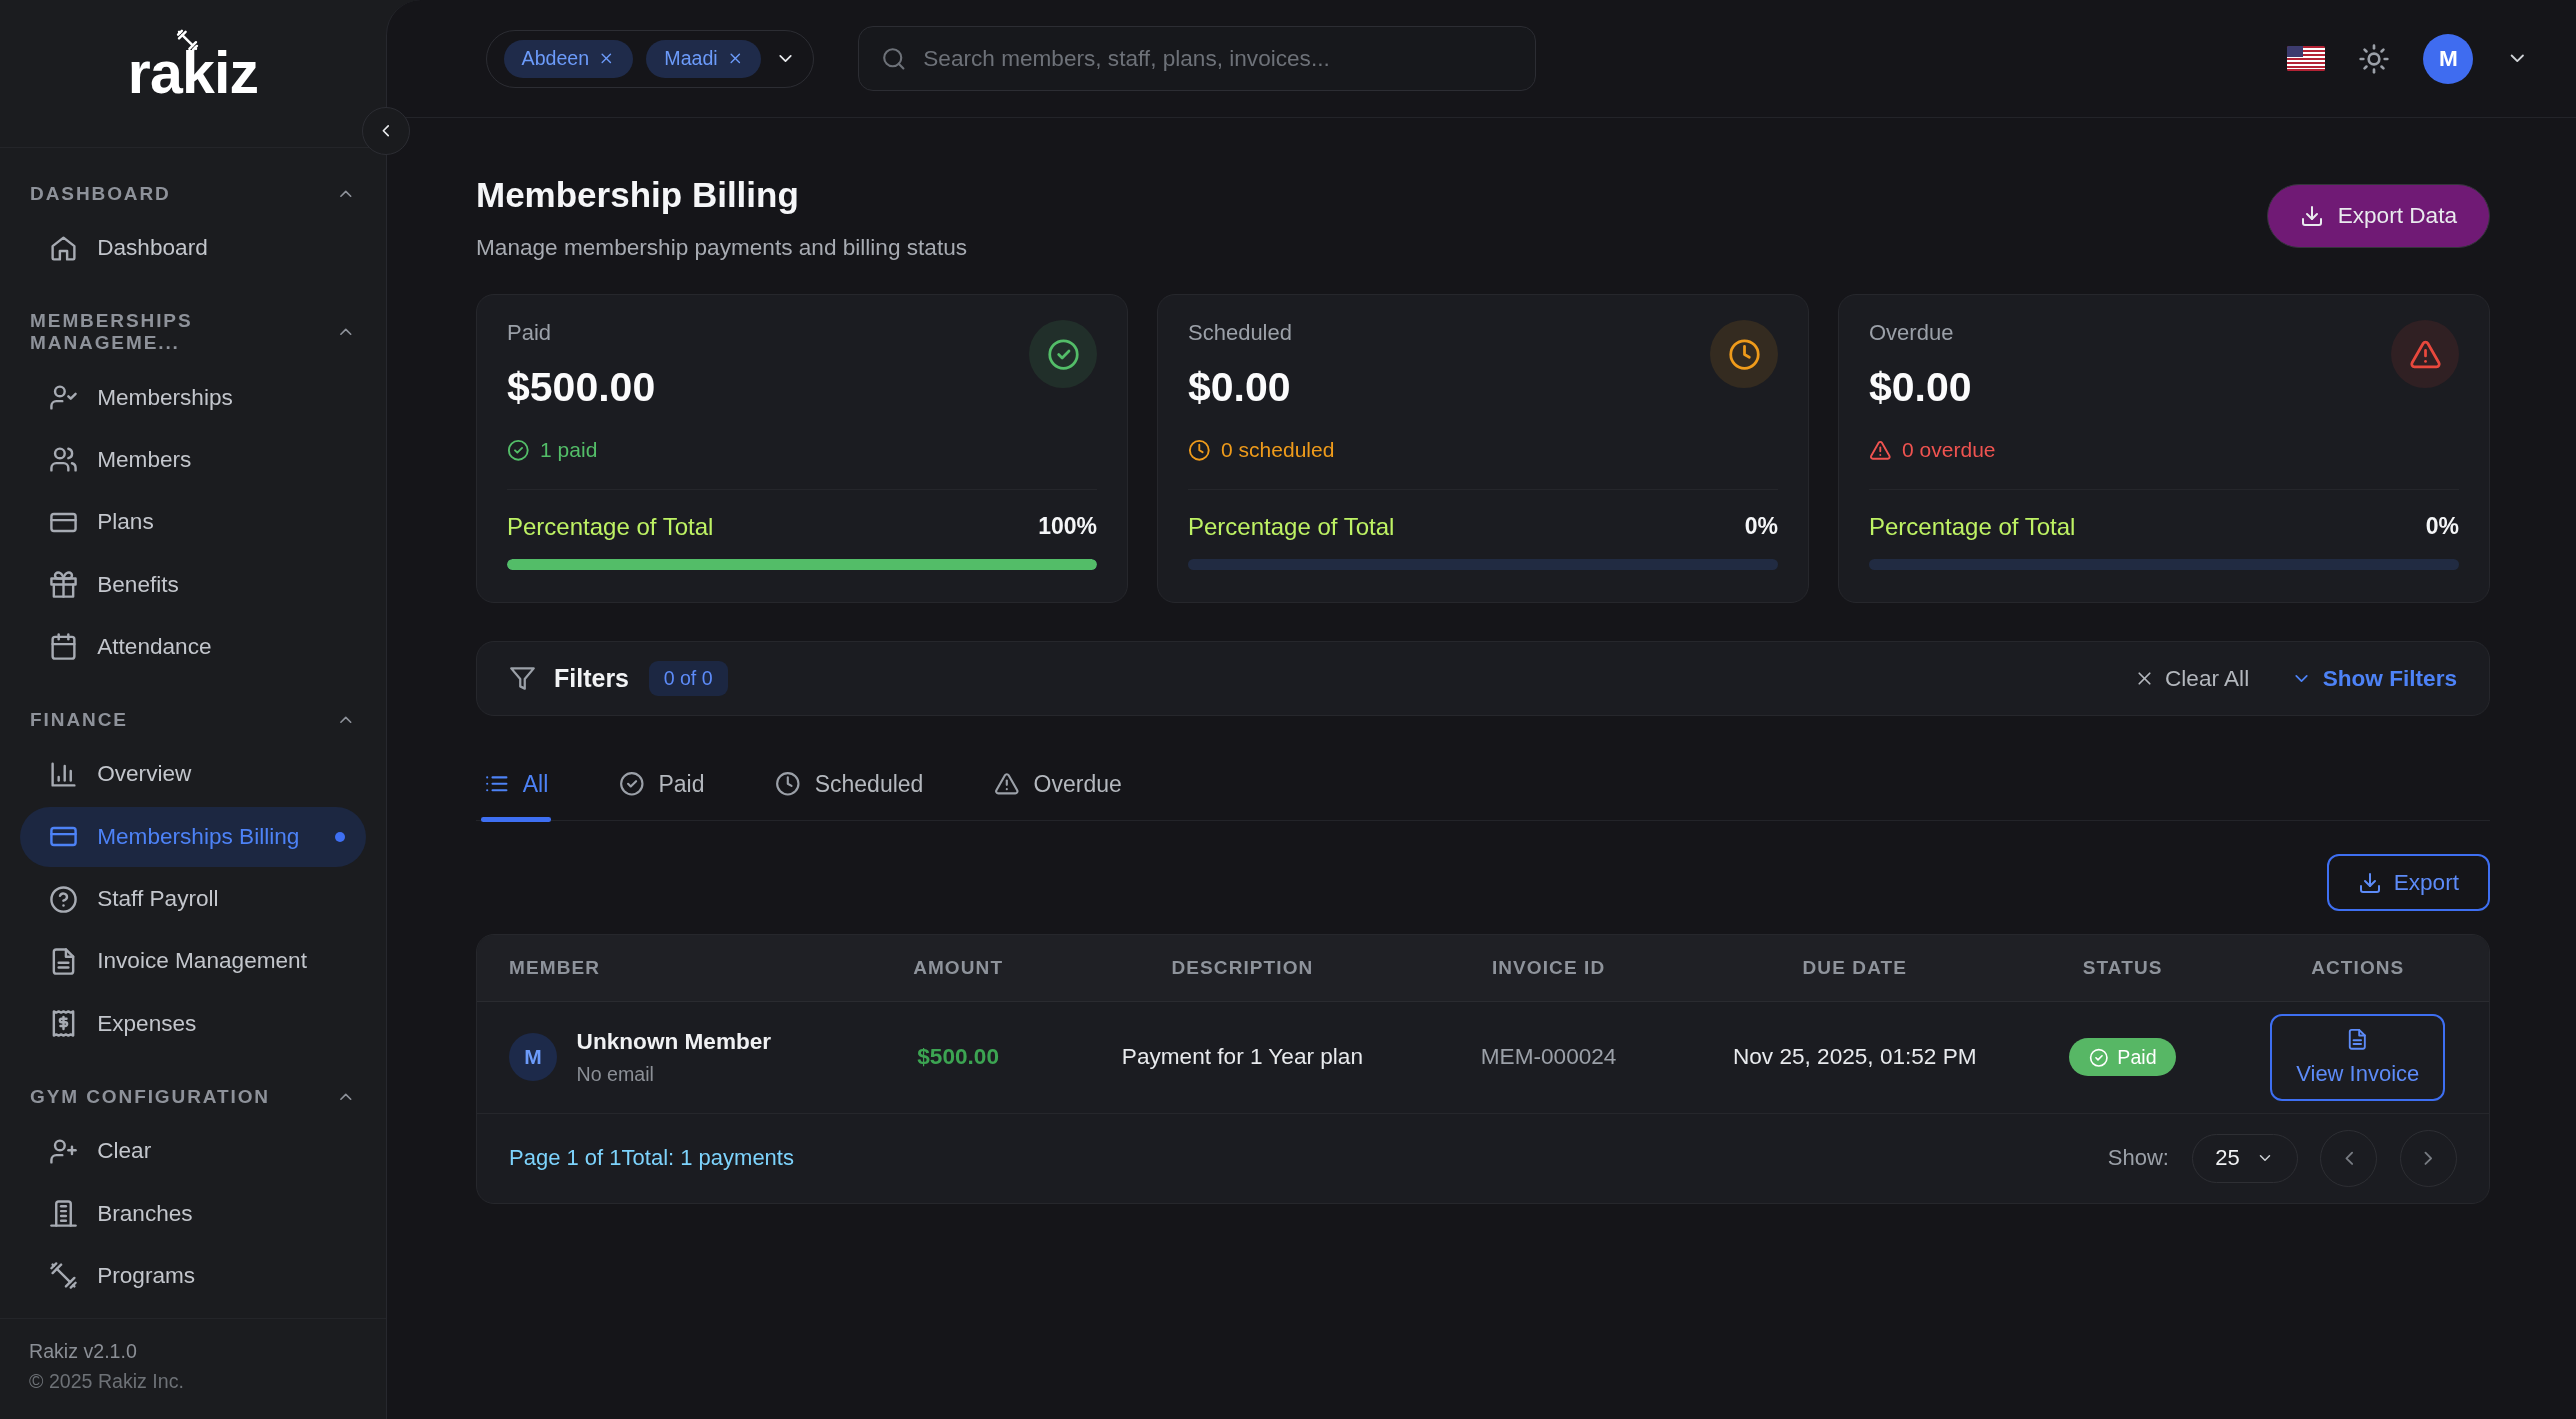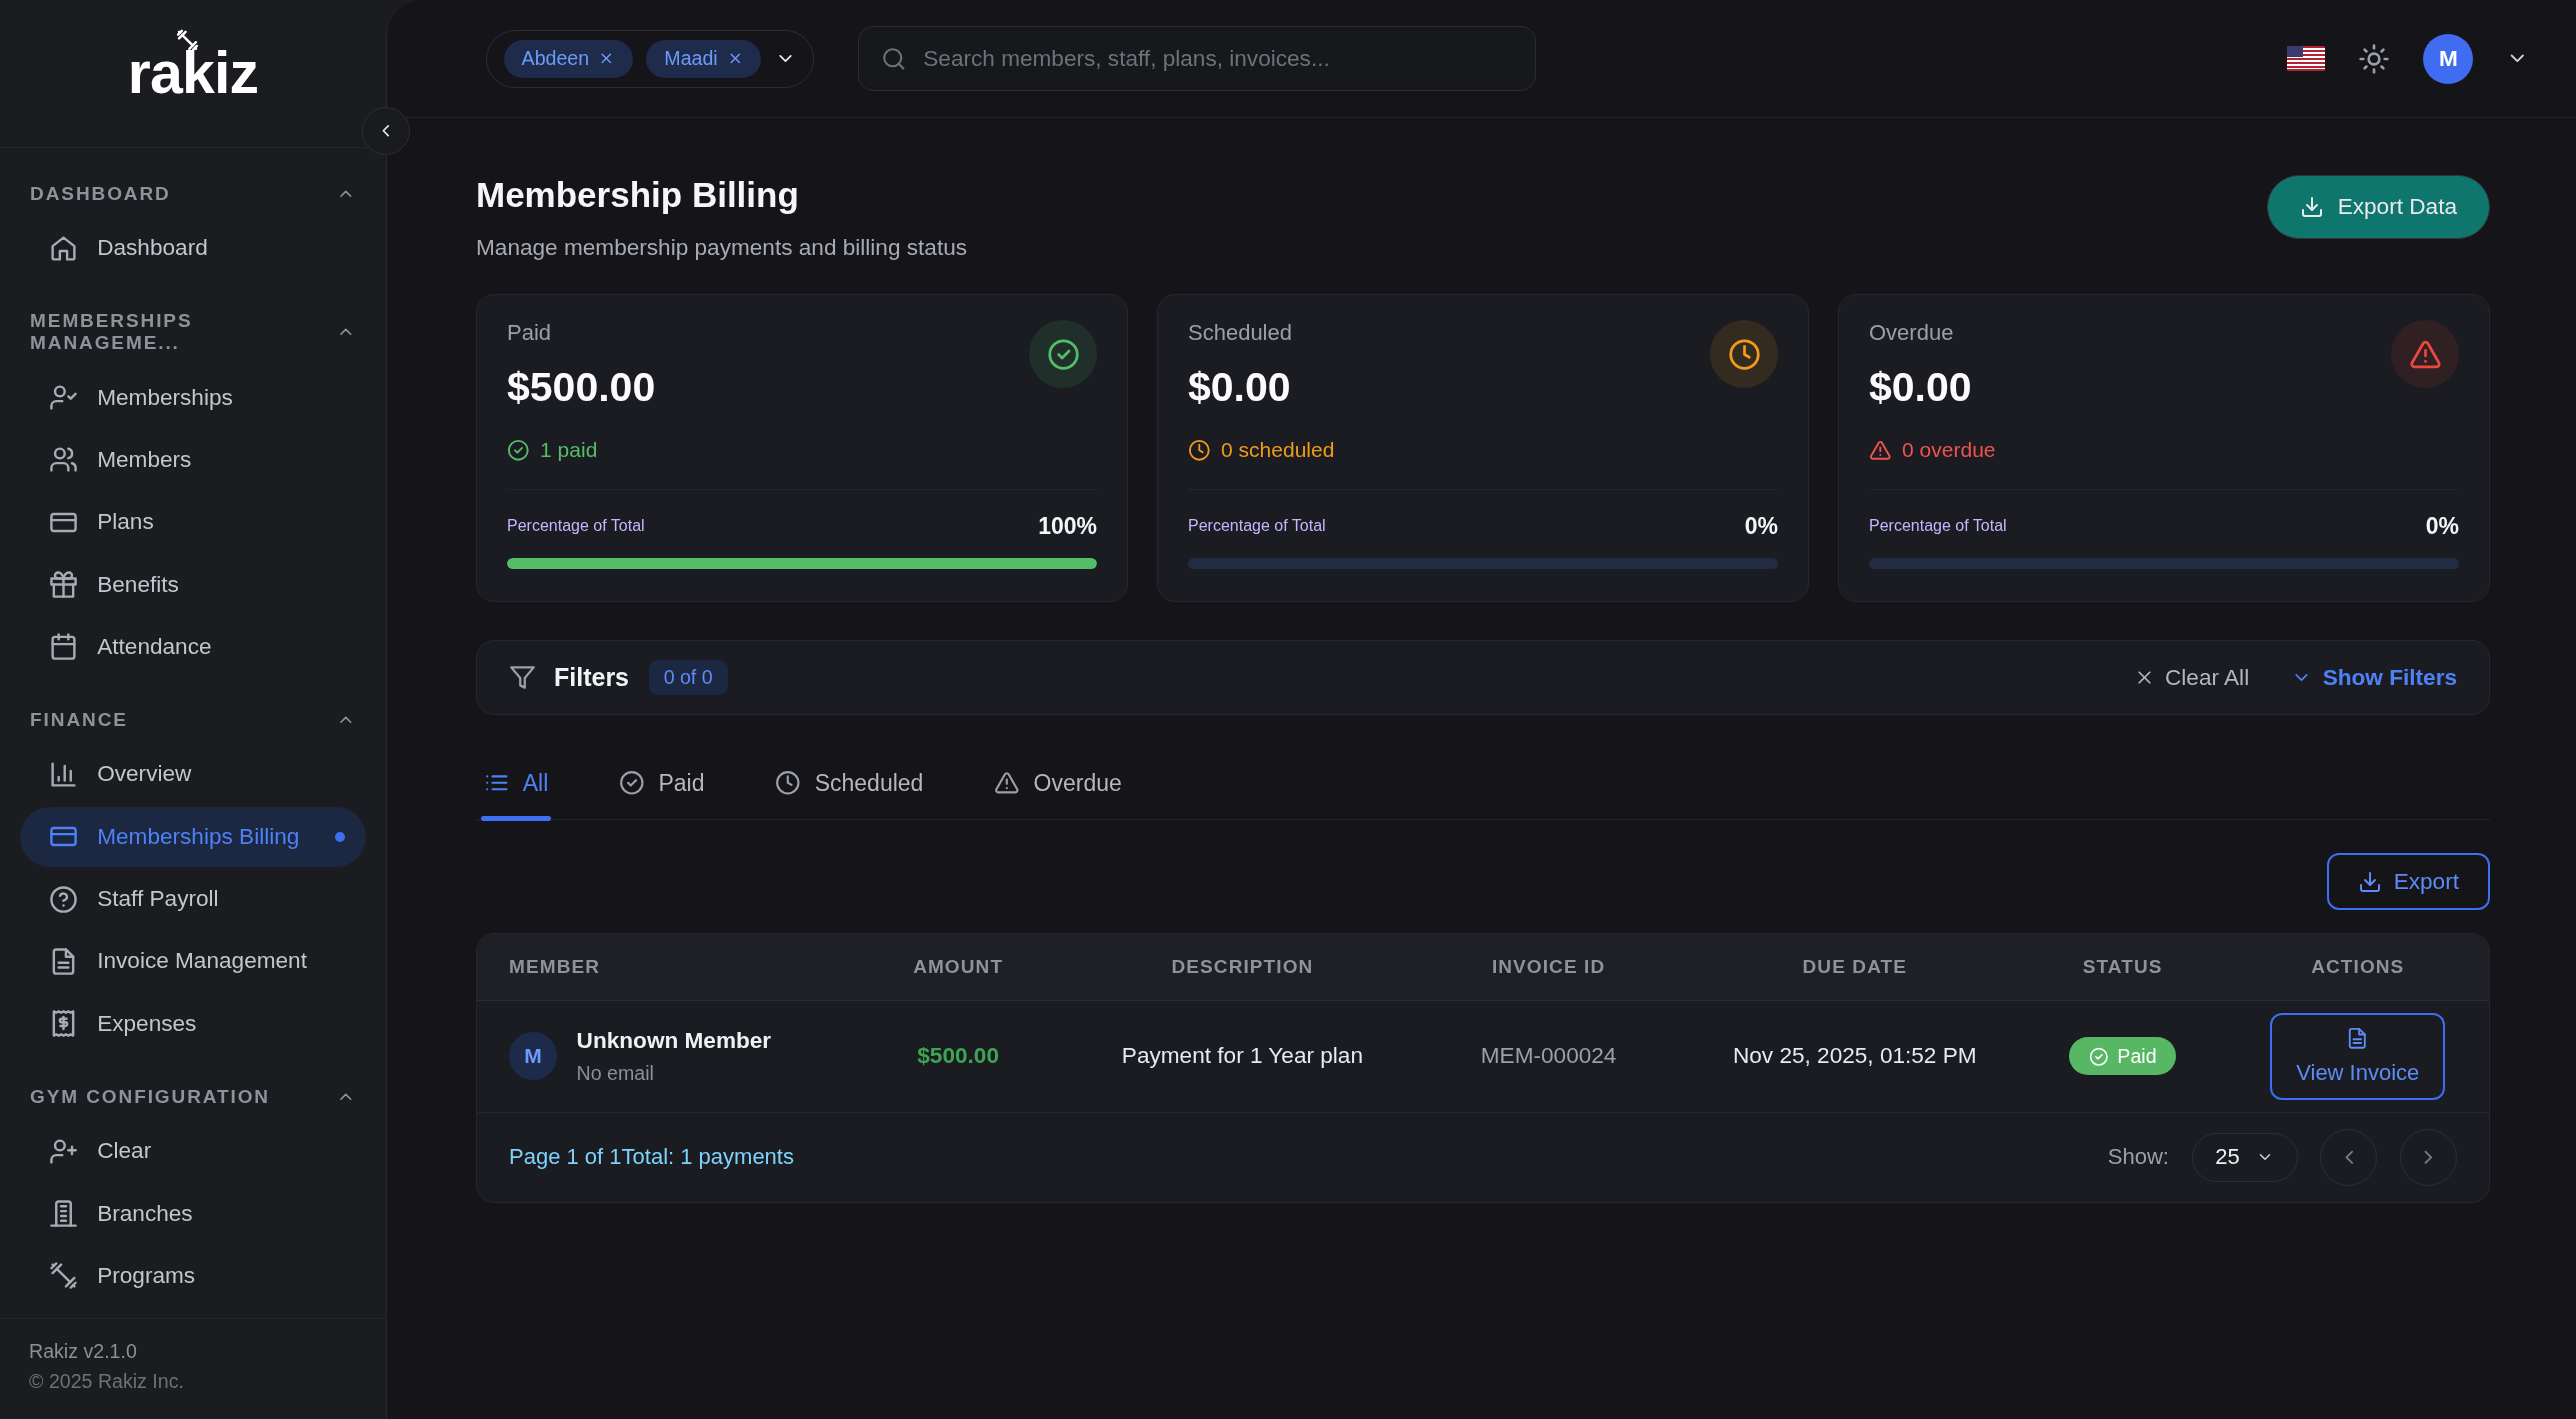--- a/index.html
+++ b/index.html
@@ -62,40 +62,40 @@
   .theme-toggle svg{ width:32px; height:32px; }
   .avatar{ width:50px; height:50px; border-radius:50%; background:#3f6cf0; color:#fff; display:flex; align-items:center; justify-content:center; font-size:22.6px; font-weight:700; cursor:pointer;}
   .top-right .caret{ width:22.6px; height:22.6px; color:#cfd2d6; cursor:pointer;}
 
   
   .content{ padding:57px 86px 0 89px; overflow:hidden; }
 
   .page-head{ display:flex; align-items:flex-start; justify-content:space-between; }
   .page-title{ font-size:35px; font-weight:800; color:#f5f6f8; }
   .page-sub{ margin-top:19.6px; font-size:22.6px; color:#a7abb2; }
-  .btn-export-data{ display:flex; align-items:center; gap:13.6px; border:0.8px solid #34353b; background:#0f766e; color:#e9eaee; border-radius:752px; padding:18px 32px; font-size:22.6px; cursor:pointer; }
+  .btn-export-data{ display:flex; align-items:center; gap:13.6px; border:0.8px solid #34353b; background:#701a75; color:#e9eaee; border-radius:752px; padding:18px 32px; font-size:22.6px; cursor:pointer;margin-top:9px; }
   .btn-export-data svg{ width:24px; height:24px; }
 
   
   .stats{ display:grid; grid-template-columns:1fr 1fr 1fr; gap:29px; margin-top:33px; }
   .stat-card{ background:#1b1c21; border:0.8px solid #26272c; border-radius:18px; padding:25.6px 30px 32px 30px; }
   .stat-top{ display:flex; justify-content:space-between; align-items:flex-start; }
   .stat-label{ font-size:22px; color:#9ba0a8; }
   .stat-value{ font-size:41px; font-weight:800; color:#fbfbfc; margin-top:18px; }
   .stat-ic{ width:68px; height:68px; border-radius:50%; display:flex; align-items:center; justify-content:center; }
   .stat-ic svg{ width:33px; height:33px; }
   .stat-ic.green{ background:rgba(83,189,104,0.12); color:#53bd68; }
   .stat-ic.amber{ background:rgba(239,155,27,0.12); color:#ef9b1b; }
   .stat-ic.red{ background:rgba(232,72,61,0.10); color:#e8483d; }
   .stat-badge{ display:flex; align-items:center; gap:10.5px; margin-top:27px; font-size:21px; }
   .stat-badge svg{ width:22.6px; height:22.6px; }
   .stat-badge.green{ color:#53bd68; } .stat-badge.amber{ color:#ef9b1b; } .stat-badge.red{ color:#ef5350; }
   .stat-div{ border-top:0.8px solid #25262b; margin:27px 0 22.6px 0; }
   .pct-row{ display:flex; align-items:center; justify-content:space-between; }
-  .pct-label{ font-size:16px; color:#c4b5fd; }
+  .pct-label{ font-size:24px; color:#bef264; }
   .pct-value{ font-size:23px; font-weight:700; color:#f5f6f8; }
   .bar{ margin-top:18px; height:11.3px; border-radius:6px; background:#212b42; overflow:hidden; }
   .bar-fill{ height:100%; border-radius:6px; background:#53bd68; }
 
   
   .filters-bar{ margin-top:38px; height:75px; background:#1b1c21; border:0.8px solid #26272c; border-radius:18px; display:flex; align-items:center; padding:0 32px; }
   .filters-bar .funnel{ width:27px; height:27px; color:#9ba0a8; }
   .filters-title{ font-size:25px; font-weight:700; color:#f2f3f5; margin-left:18px; }
   .filters-count{ margin-left:19.6px; background:#1c2742; color:#5d8bf8; font-size:19.6px; border-radius:9px; padding:6px 15px; }
   .filters-actions{ margin-left:auto; display:flex; align-items:center; gap:42px; }

